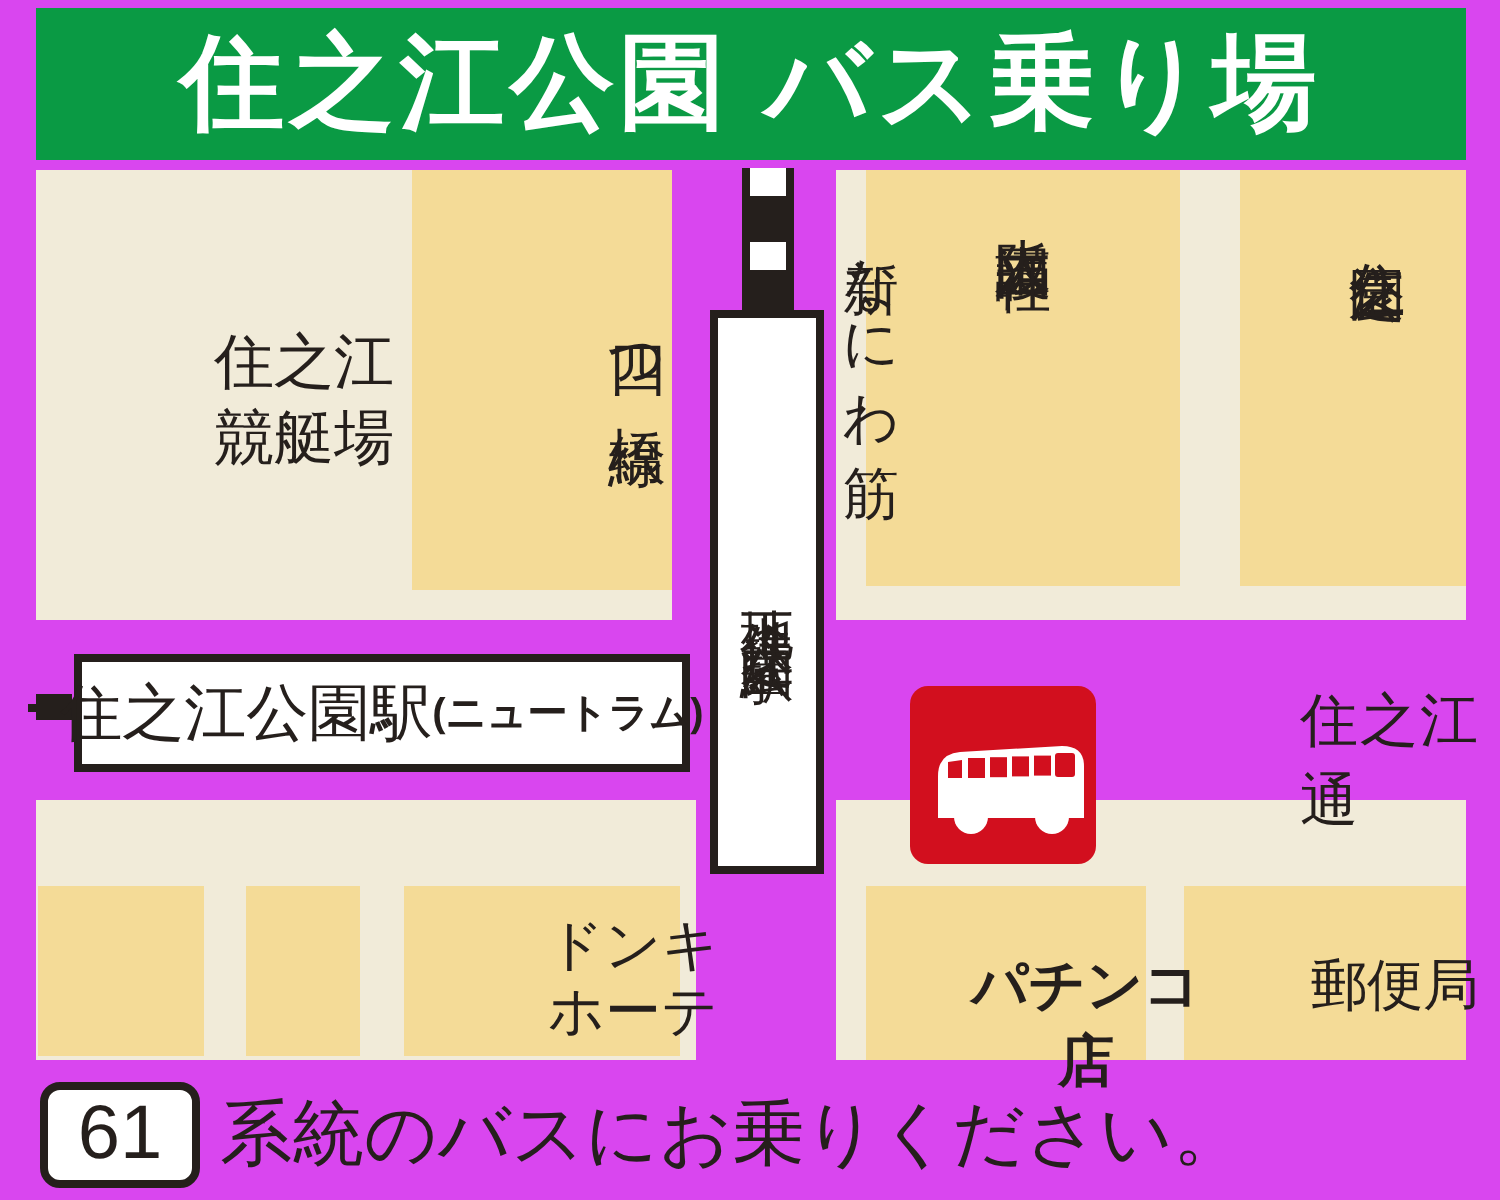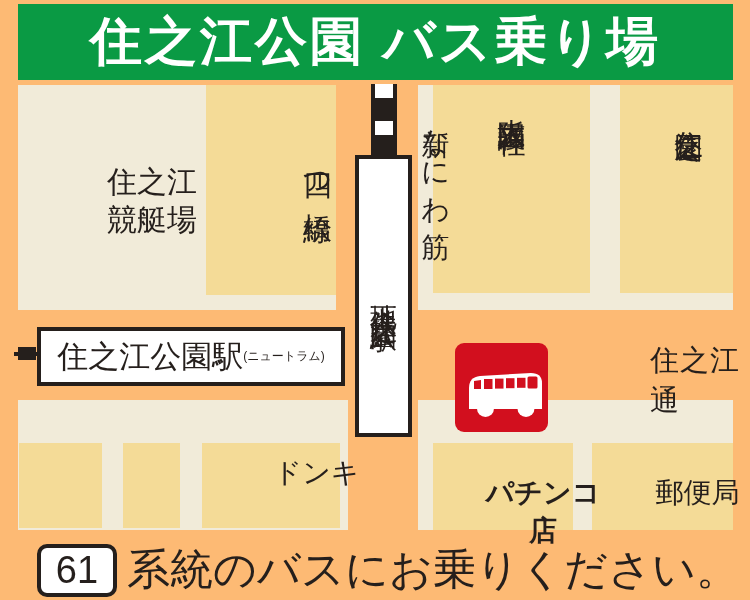--- a/index.html
+++ b/index.html
@@ -1,17 +1,17 @@
 <!DOCTYPE html>
 <html style="--header-green: #0a9a44; --block-light: #f1ebd9; --block-tan: #f4db97; --bus-red: #d20f1e; --ink: #251f1c;"><head>
 <meta charset="utf-8">
 <style>
   html,body{margin:0;padding:0;background:#fff;}
   .page{
-    position:relative;width:750px;height:600px;background:#fdba74;overflow:hidden;
+    position:relative;width:750px;height:600px;background:#d946ef;overflow:hidden;
     font-family:"Liberation Sans","DejaVu Sans",sans-serif;
     color:var(--ink,#251f1c);
   }
   
   .titlebar{
     position:absolute;left:18px;top:4px;width:715px;height:76px;
     background:var(--header-green,#0a9a44);
     display:flex;align-items:center;justify-content:center;
   }
   .titlebar span{
@@ -47,21 +47,21 @@
     background:#fff;border:4px solid var(--ink,#251f1c);
     display:flex;align-items:center;justify-content:center;
   }
   .station-v .vtext{position:static;font-size:26.5px;letter-spacing:3px;}
   .station-h{
     position:absolute;left:37px;top:327px;width:308px;height:59px;box-sizing:border-box;
     background:#fff;border:4px solid var(--ink,#251f1c);
     display:flex;align-items:center;justify-content:center;white-space:nowrap;
   }
   .station-h .main{font-size:31px;font-weight:500;}
-  .station-h .sub{font-size:12px;font-weight:400;}
+  .station-h .sub{font-size:20px;font-weight:700;}
   
   .lbl{position:absolute;font-weight:500;color:var(--ink,#251f1c);padding-left:40px;}
   .vtext{
     position:absolute;writing-mode:vertical-rl;text-orientation:upright;
     font-weight:500;color:var(--ink,#251f1c);white-space:nowrap;
   }
   .boat-race{left:18px;top:163px;width:188px;text-align:center;font-size:30px;line-height:38px;}
   .yotsubashi{left:298px;top:151px;font-size:29px;letter-spacing:3px;}
   .shin-naniwa{left:416px;top:107px;font-size:28px;letter-spacing:2px;}
   .gokoku{left:492px;top:96px;font-size:28px;letter-spacing:2px;}
@@ -73,23 +73,23 @@
   
   .bus-icon{position:absolute;left:455px;top:343px;width:93px;height:89px;}
   .bus-bg{fill:var(--bus-red,#d20f1e);}
   .bus-white{fill:#fff;}
   .bus-win{fill:var(--bus-red,#d20f1e);}
   
   .caption{position:absolute;left:20px;top:541px;display:flex;align-items:center;}
   .route-box{
     width:80px;height:53px;box-sizing:border-box;border:4px solid var(--ink,#251f1c);
     border-radius:10px;display:flex;align-items:center;justify-content:center;
-    font-size:38px;font-weight:500;background:#fff;margin-left:17px;
+    font-size:38px;font-weight:500;background:#fff;
   }
-  .caption-text{margin-left:10px;font-size:43px;font-weight:500;white-space:nowrap;}
+  .caption-text{margin-left:10px;font-size:36px;font-weight:500;white-space:nowrap;}
 </style>
 </head>
 <body>
 
 <div class="page">
 
   <div class="titlebar">
     <span>住之江公園 バス乗り場</span>
   </div>
 
@@ -122,20 +122,21 @@
     <div>住之江</div>
     <div>競艇場</div>
   </div>
   <div class="vtext yotsubashi">四つ橋線</div>
   <div class="vtext shin-naniwa">新なにわ筋</div>
   <div class="vtext gokoku">大阪護国神社</div>
   <div class="vtext park-v">住之江公園</div>
   <div class="lbl suminoe-dori">住之江通</div>
   <div class="lbl donki">
     <div>ドンキ</div>
+    <div>ホーテ</div>
   </div>
   <div class="lbl pachinko">パチンコ店</div>
   <div class="lbl post-office">郵便局</div>
 
   <svg class="bus-icon" viewBox="0 0 93 89" aria-hidden="true">
     <rect class="bus-bg" x="0" y="0" width="93" height="89" rx="9"></rect>
     <path class="bus-white" d="M14 66 L14 45 Q14 34 25 33 L76 30 Q87 30 87 40 L87 66 Z"></path>
     <circle class="bus-white" cx="30.5" cy="65.5" r="8.5"></circle>
     <circle class="bus-white" cx="71" cy="65.5" r="8.5"></circle>
     <polygon class="bus-win" points="19,46 19,38 26,37 26,46"></polygon>

